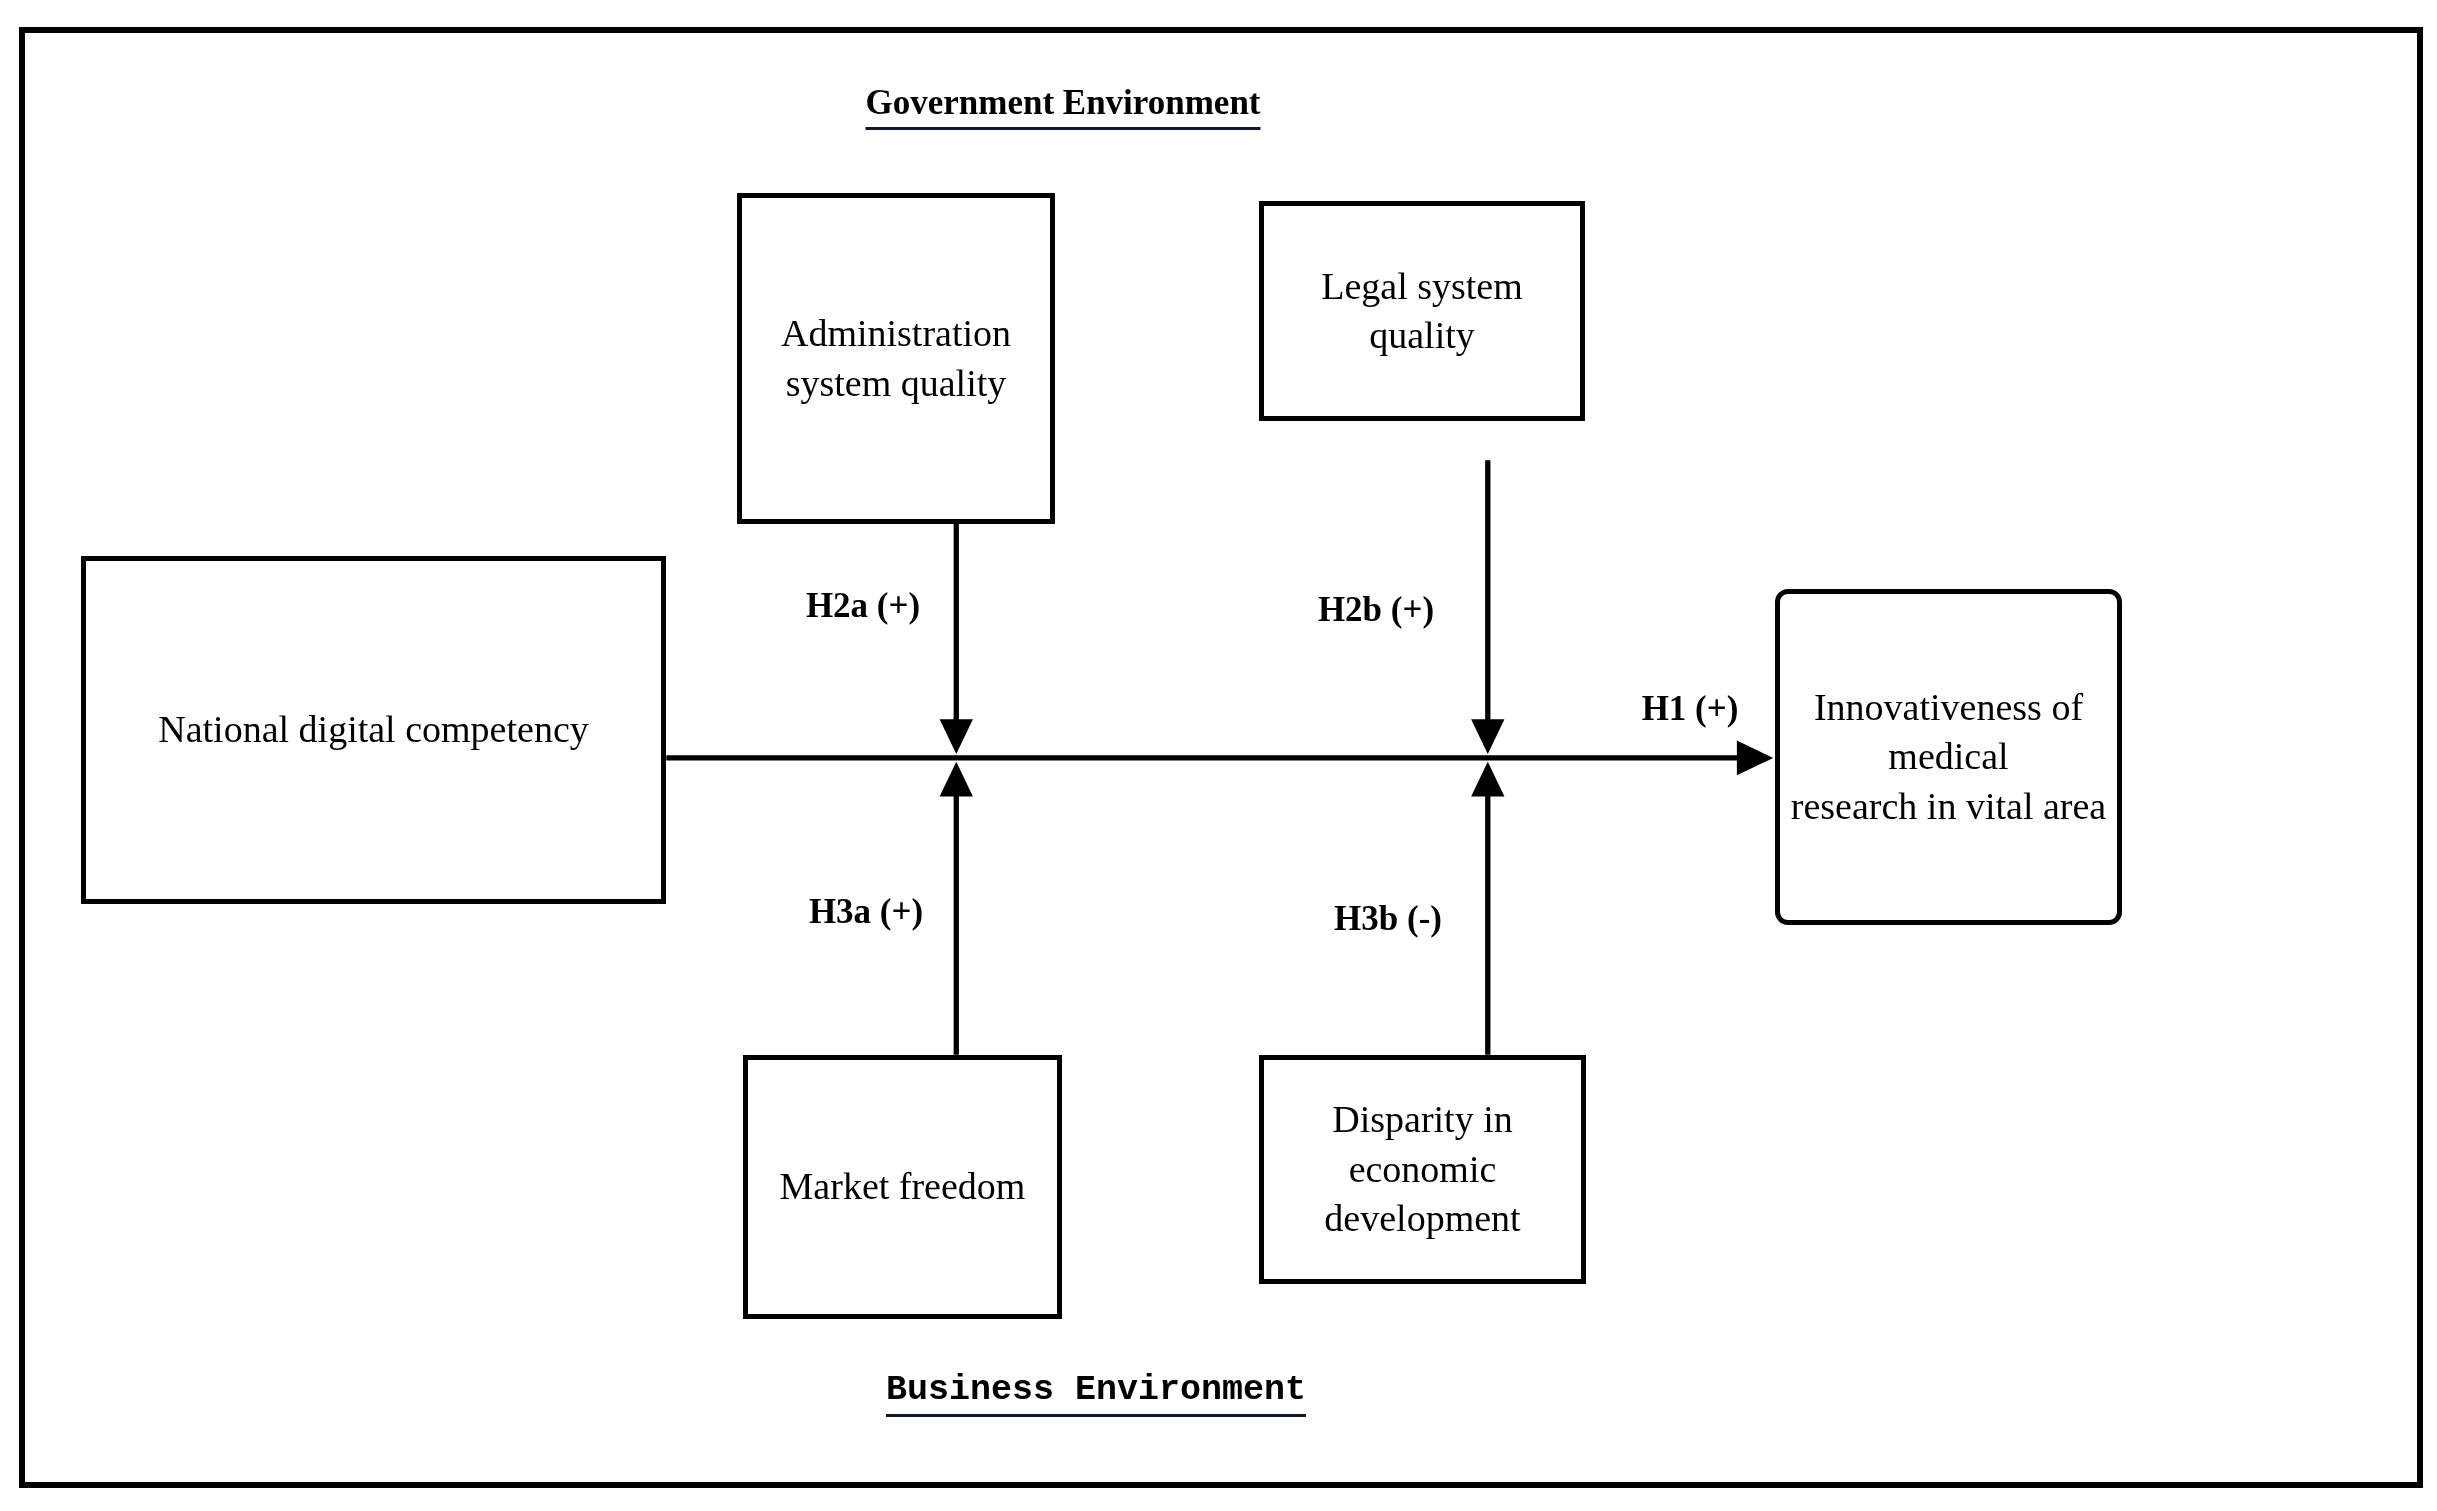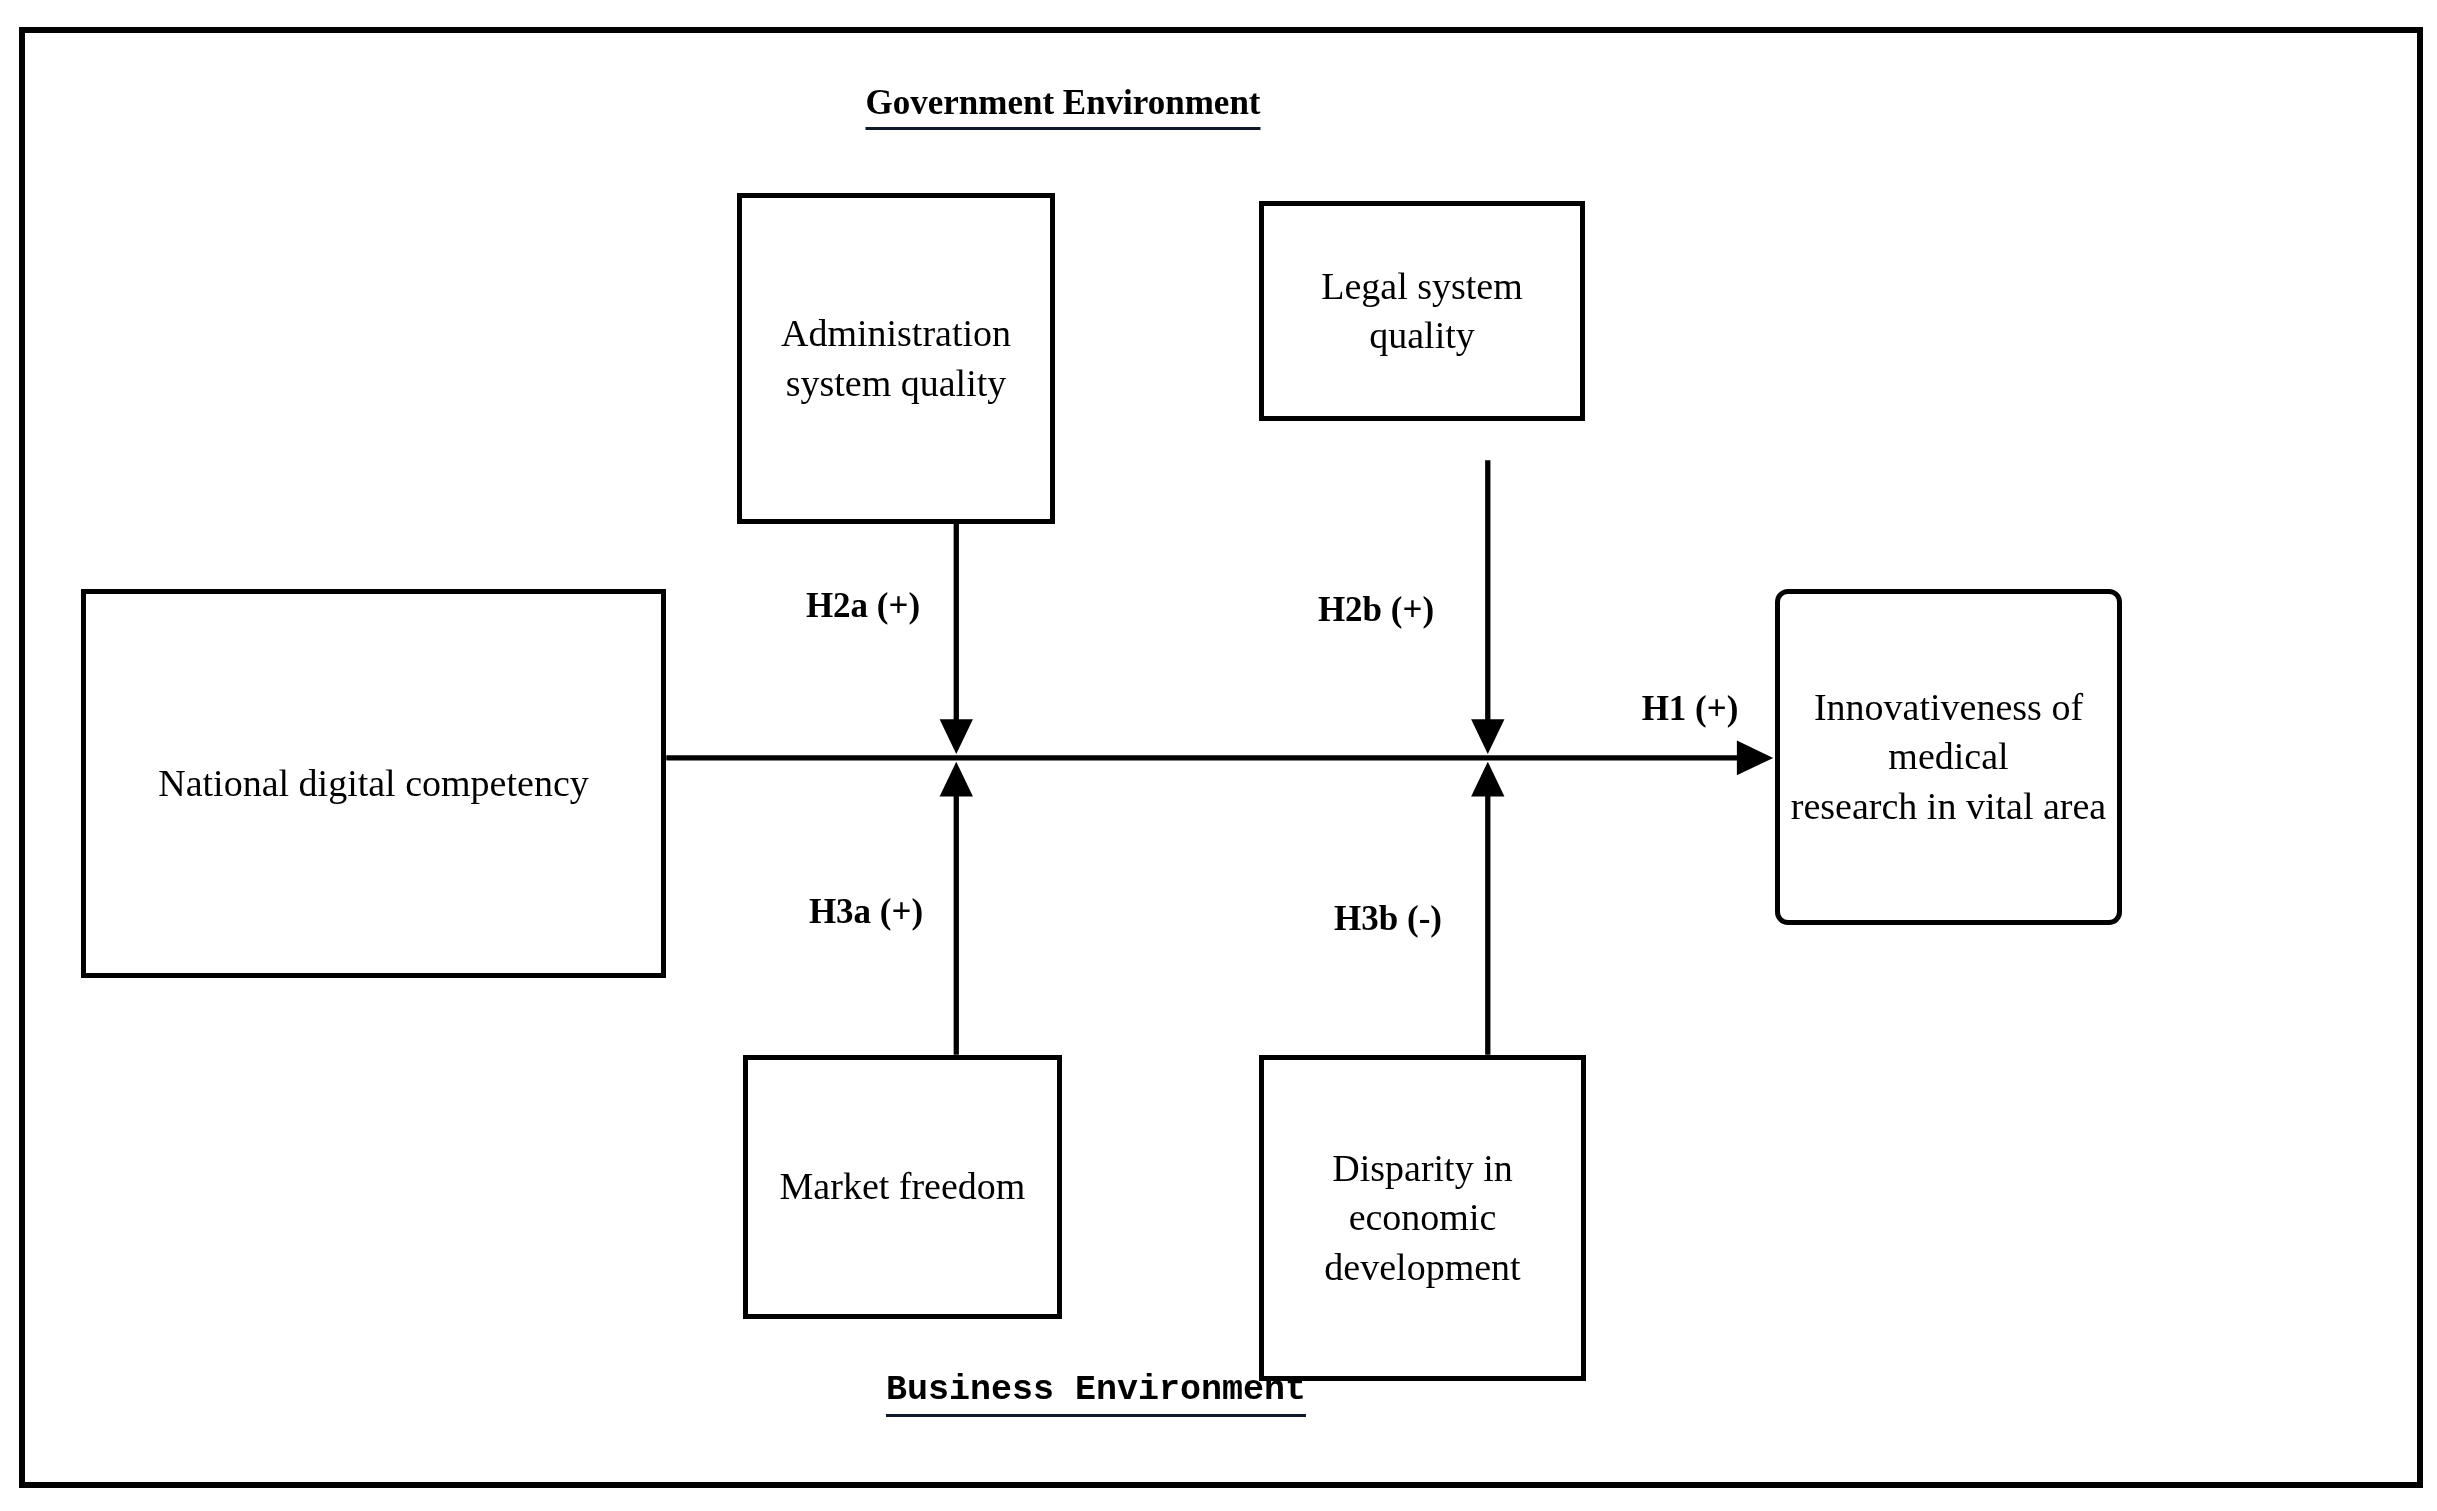--- a/index.html
+++ b/index.html
@@ -25,24 +25,24 @@
     display: flex;
     align-items: center;
     justify-content: center;
     text-align: center;
     font-size: 38px;
     line-height: 1.3;
     white-space: pre-line;
   }
   .node-admin      { left:  737px; top:  193px; width: 318px; height: 331px; }
   .node-legal      { left: 1259px; top:  201px; width: 326px; height: 220px; }
-  .node-national   { left:  81px; top:  589px; width: 585px; height: 389px; }
+  .node-national   { left:  81px; top:  556px; width: 585px; height: 348px; }
   .node-innov      { left: 1775px; top:  589px; width: 347px; height: 336px; border-radius: 13px; }
   .node-market     { left:  743px; top: 1055px; width: 319px; height: 264px; }
-  .node-disparity  { left: 1259px; top: 1055px; width: 327px; height: 326px; }
+  .node-disparity  { left: 1259px; top: 1055px; width: 327px; height: 229px; }
   .env-title {
     position: absolute;
     transform: translateX(-50%);
     font-size: 35px;
     font-weight: bold;
     white-space: nowrap;
     border-bottom: 3px solid #0f172a;
     padding-bottom: 3.8px;
   }
   .env-title-gov { left: 1063px; top: 83px; }

